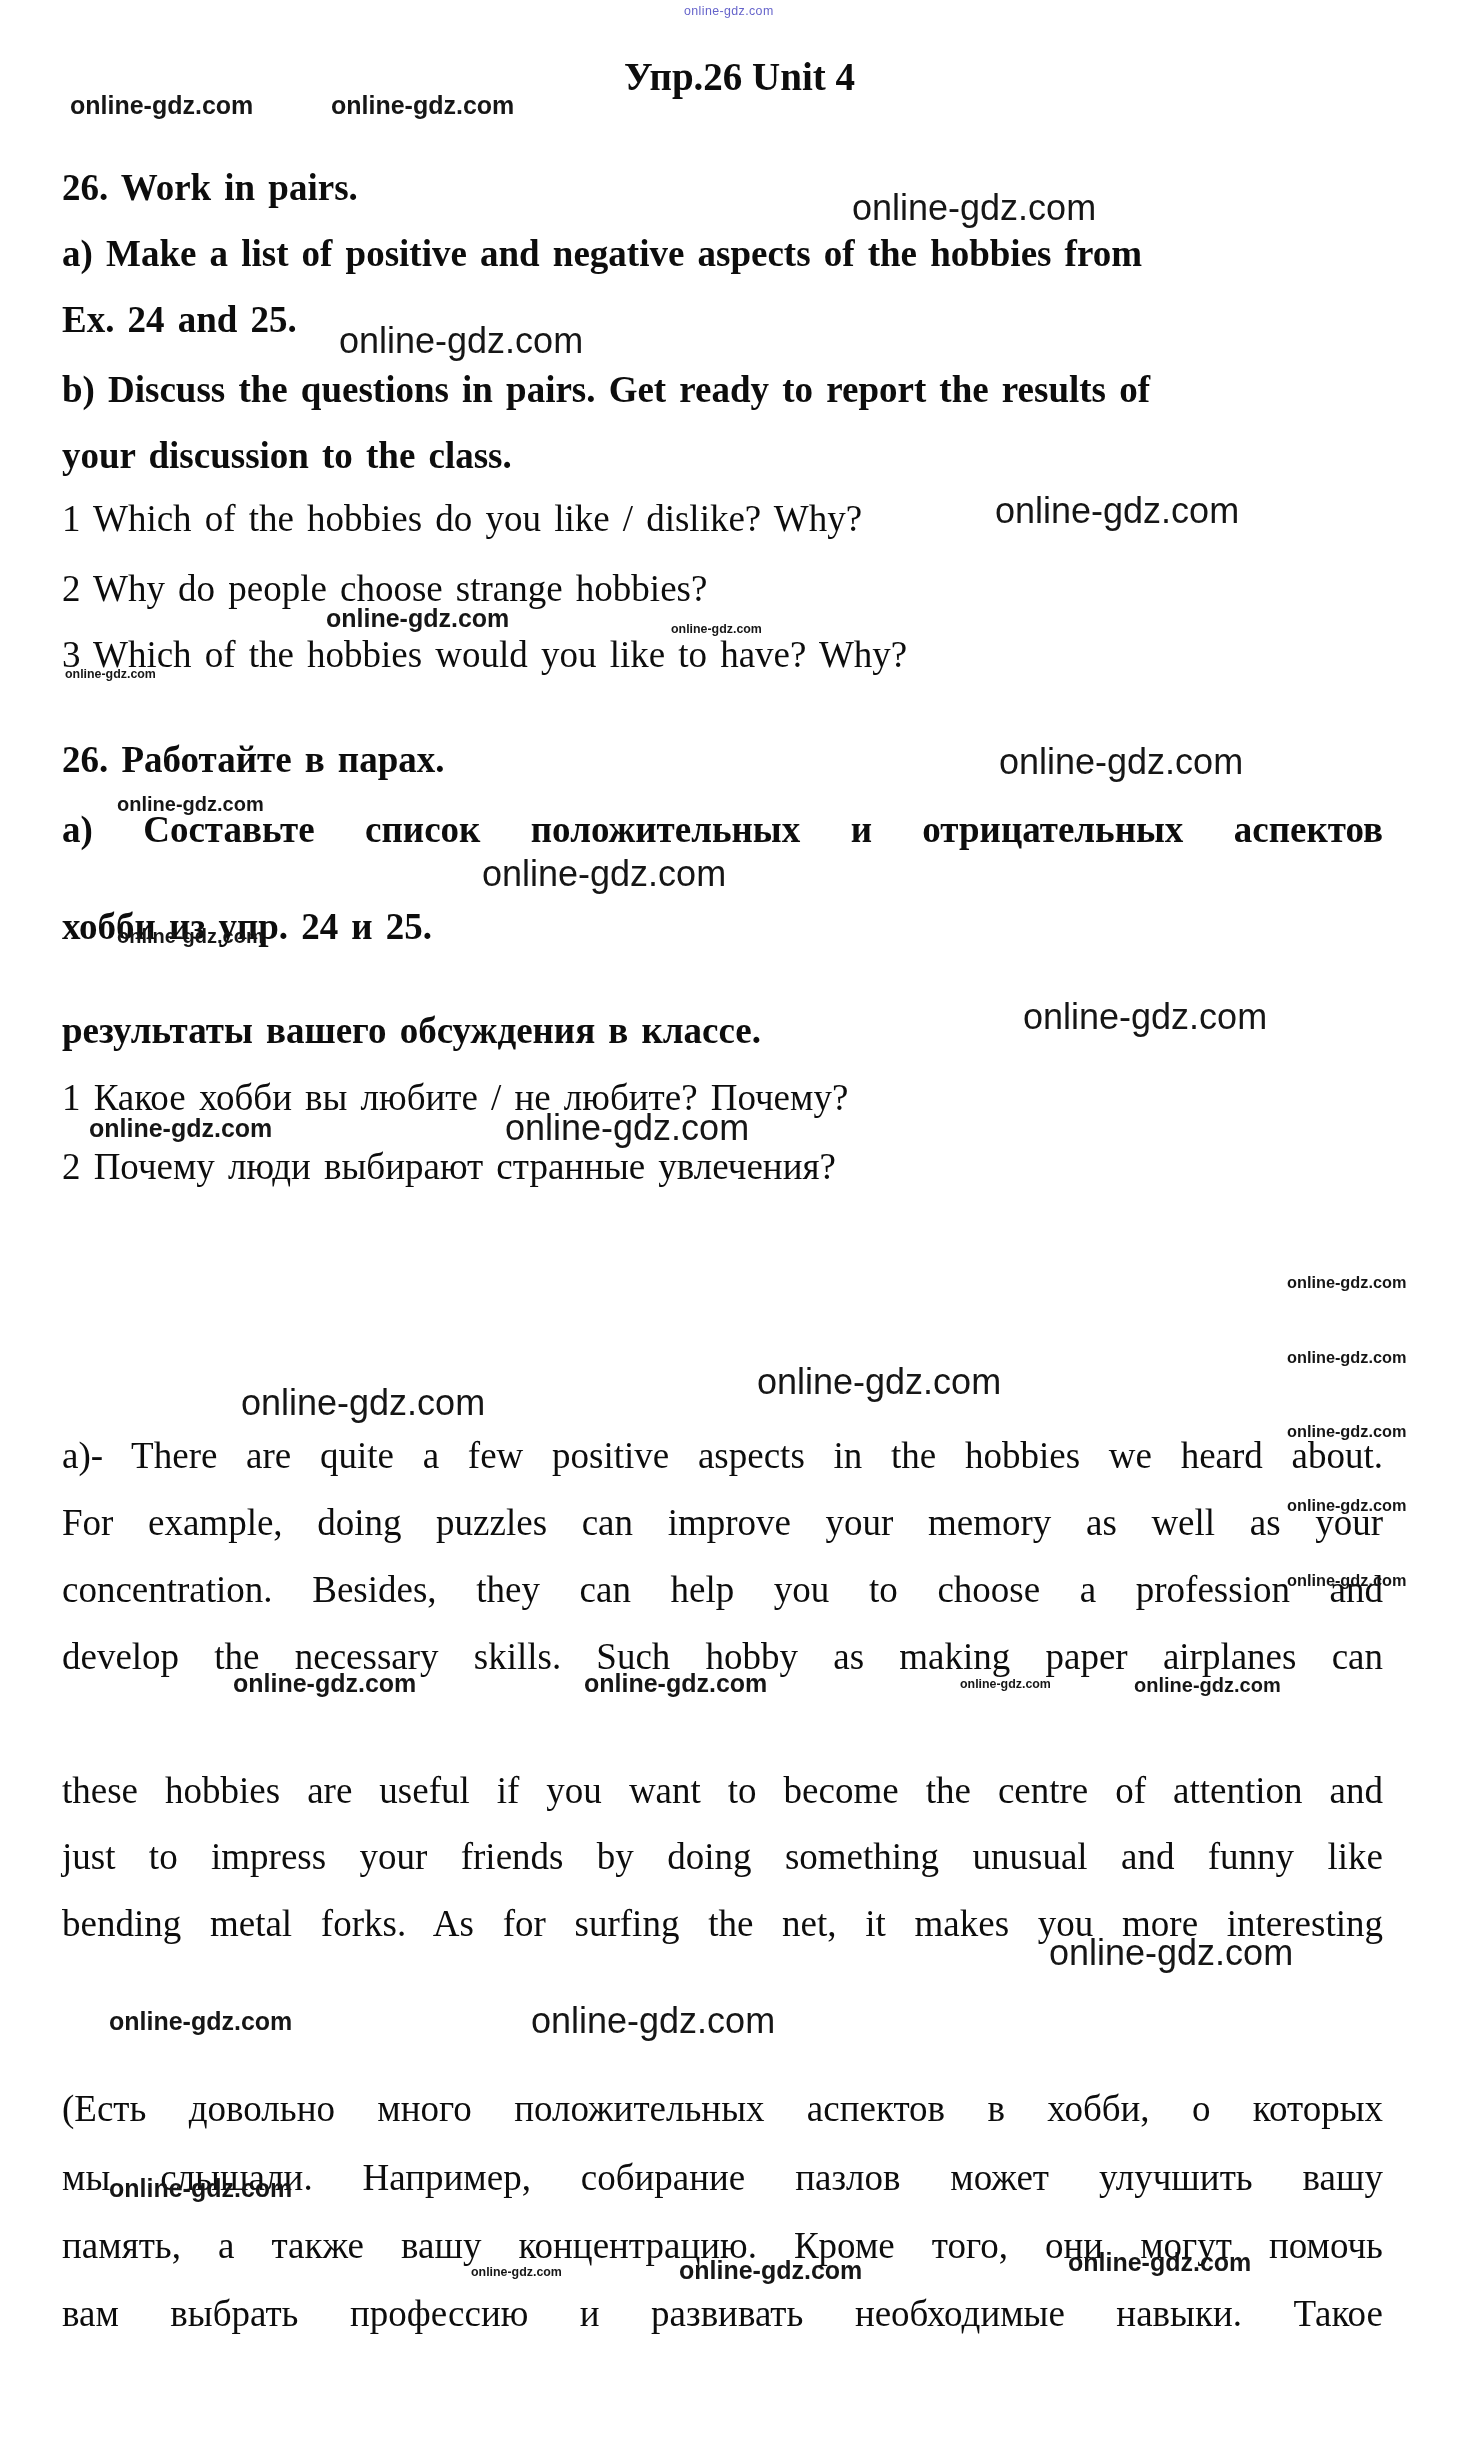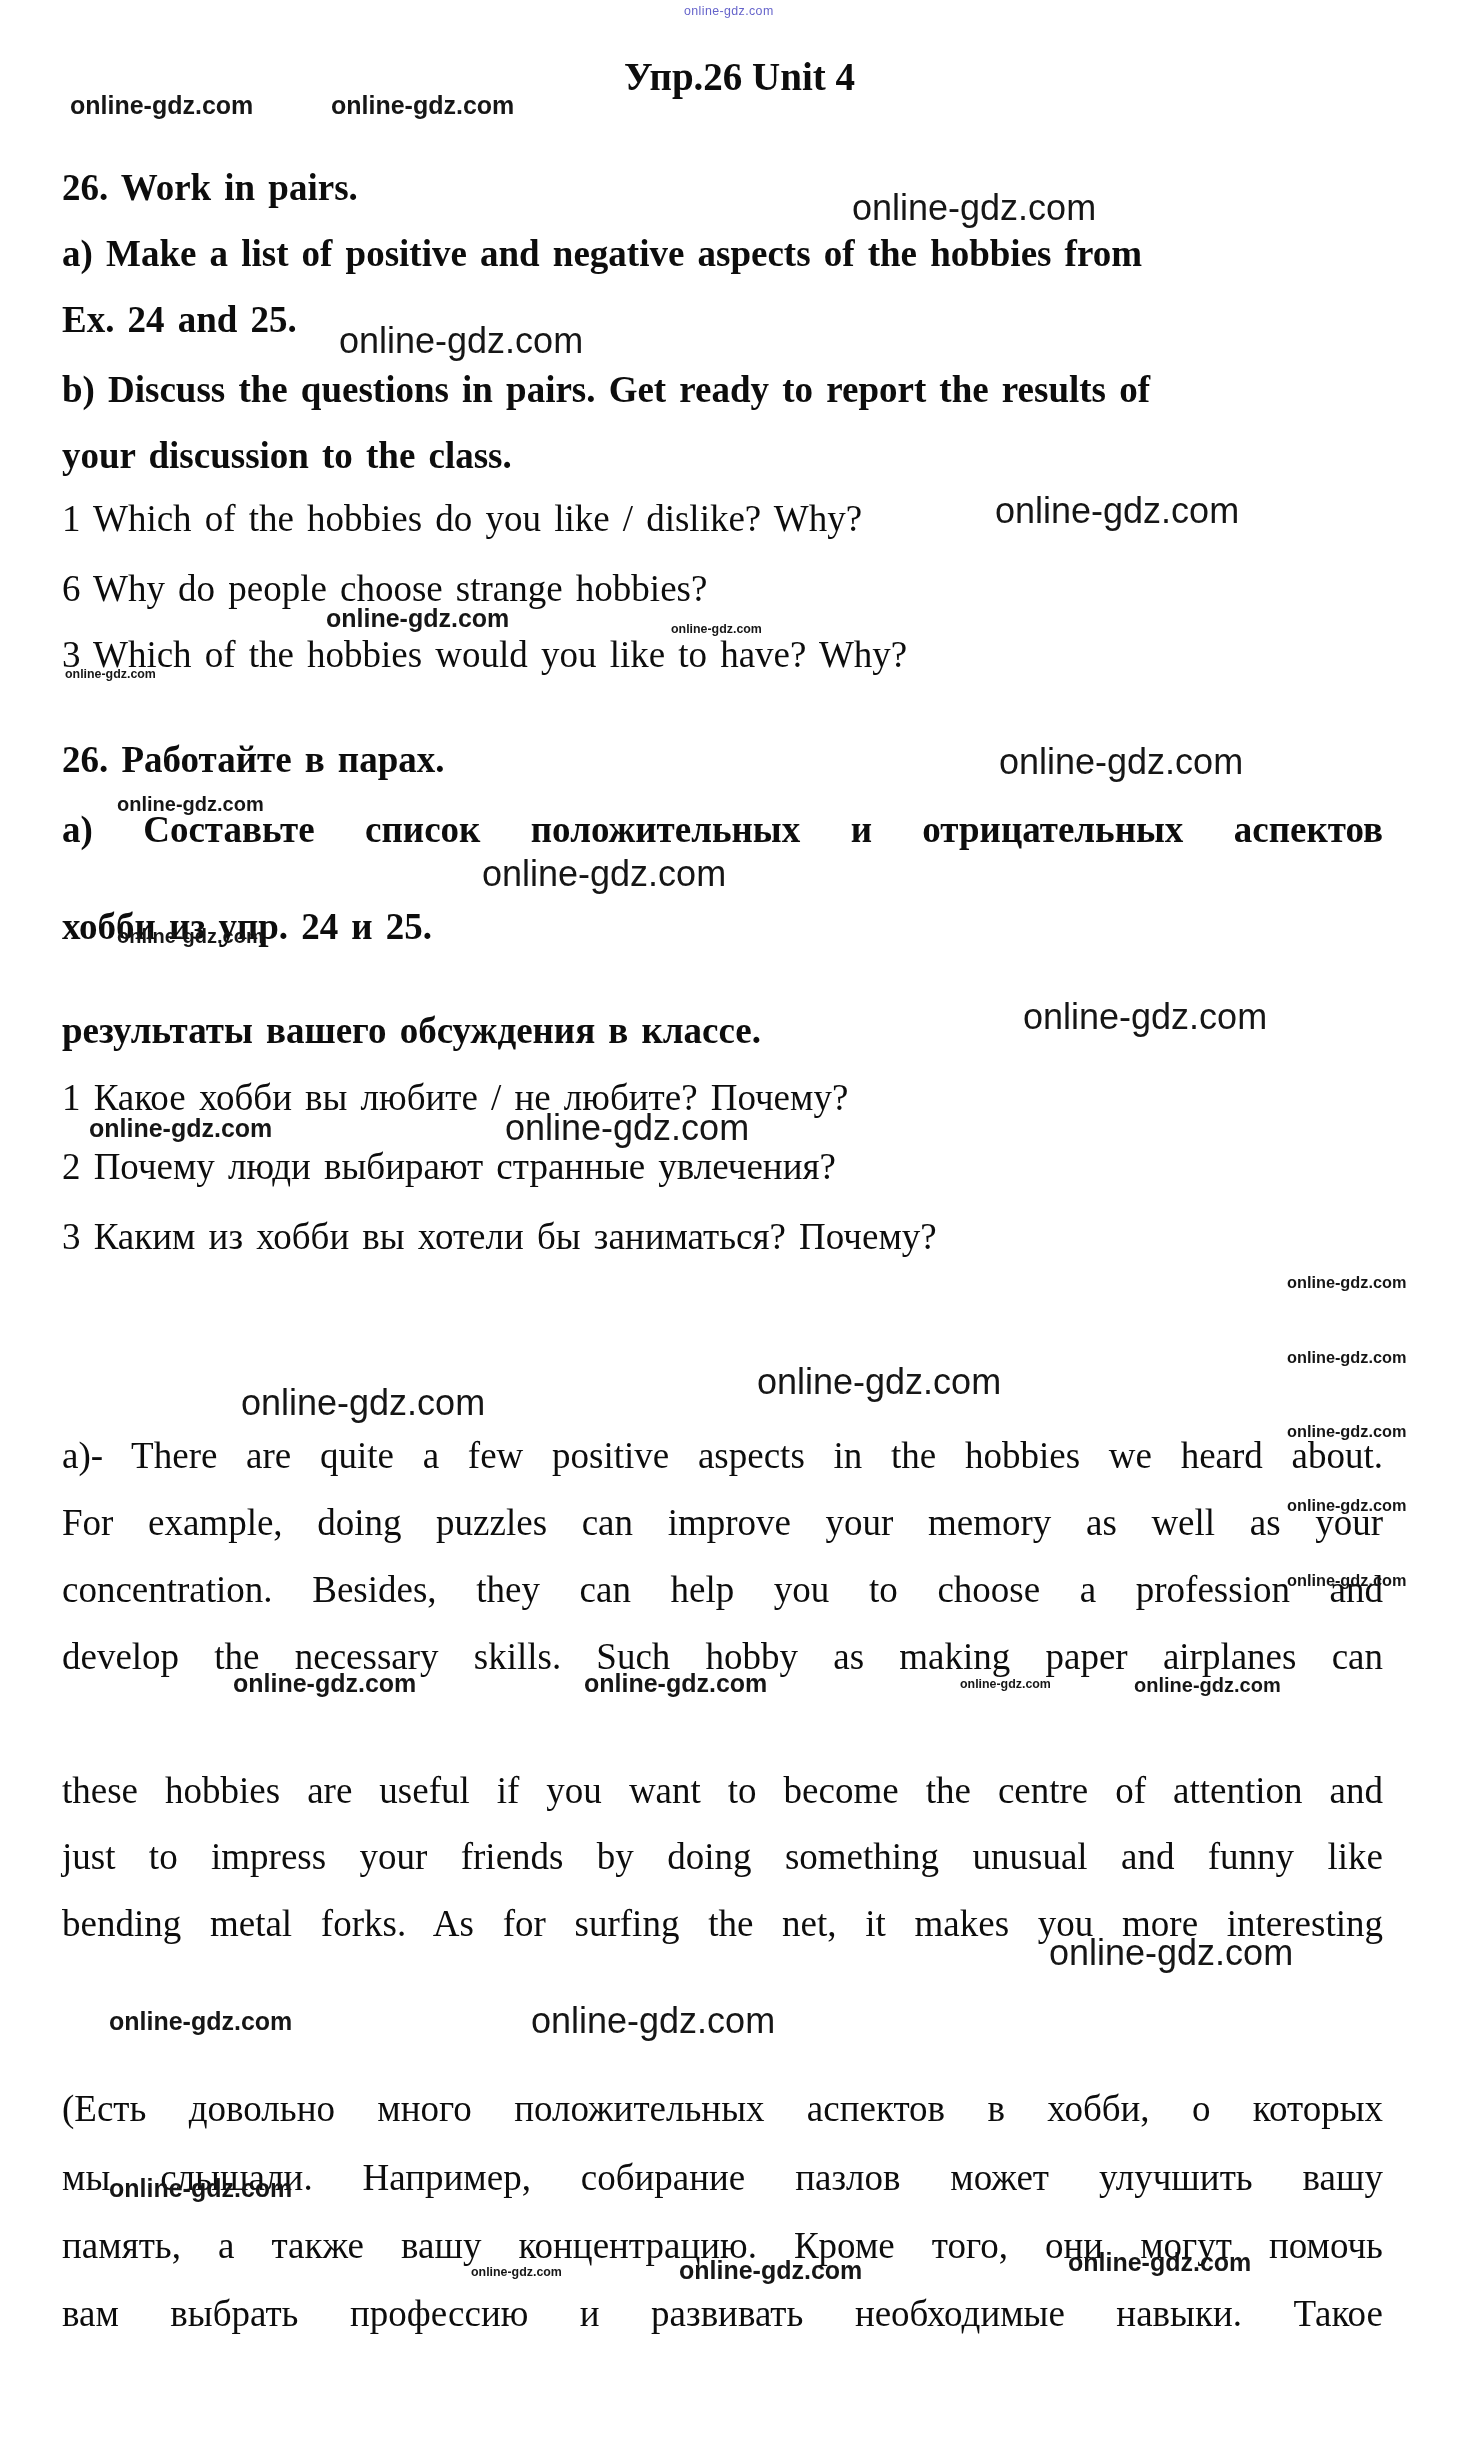--- a/index.html
+++ b/index.html
@@ -52,31 +52,30 @@
 
   <div class="title">Упр.26 Unit 4</div>
 
   <div class="ln bold" style="top:169px">26. Work in pairs.</div>
   <div class="ln bold" style="top:235px">a) Make a list of positive and negative aspects of the hobbies from</div>
   <div class="ln bold" style="top:301px">Ex. 24 and 25.</div>
   <div class="ln bold" style="top:371px">b) Discuss the questions in pairs. Get ready to report the results of</div>
   <div class="ln bold" style="top:437px">your discussion to the class.</div>
 
   <div class="ln" style="top:500px">1 Which of the hobbies do you like / dislike? Why?</div>
-  <div class="ln" style="top:570px">6 Why do people choose strange hobbies?</div>
+  <div class="ln" style="top:570px">2 Why do people choose strange hobbies?</div>
   <div class="ln" style="top:636px">3 Which of the hobbies would you like to have? Why?</div>
 
   <div class="ln bold" style="top:741px">26. Работайте в парах.</div>
   <div class="ln bold just" style="top:811px">a) Составьте список положительных и отрицательных аспектов</div>
   <div class="ln bold" style="top:908px">хобби из упр. 24 и 25.</div>
   <div class="ln bold" style="top:1012px">результаты вашего обсуждения в классе.</div>
 
   <div class="ln" style="top:1079px">1 Какое хобби вы любите / не любите? Почему?</div>
   <div class="ln" style="top:1148px">2 Почему люди выбирают странные увлечения?</div>
-  <div class="ln" style="top:1218px">3 Каким из хобби вы хотели бы заниматься? Почему?</div>
 
   <div class="ln just" style="top:1437px">a)- There are quite a few positive aspects in the hobbies we heard about.</div>
   <div class="ln just" style="top:1504px">For example, doing puzzles can improve your memory as well as your</div>
   <div class="ln just" style="top:1571px">concentration. Besides, they can help you to choose a profession and</div>
   <div class="ln just" style="top:1638px">develop the necessary skills. Such hobby as making paper airplanes can</div>
   <div class="ln just" style="top:1772px">these hobbies are useful if you want to become the centre of attention and</div>
   <div class="ln just" style="top:1905px">bending metal forks. As for surfing the net, it makes you more interesting</div>
   <div class="ln just" style="top:1838px">just to impress your friends by doing something unusual and funny like</div>
 
   <div class="ln just" style="top:2090px">(Есть довольно много положительных аспектов в хобби, о которых</div>

